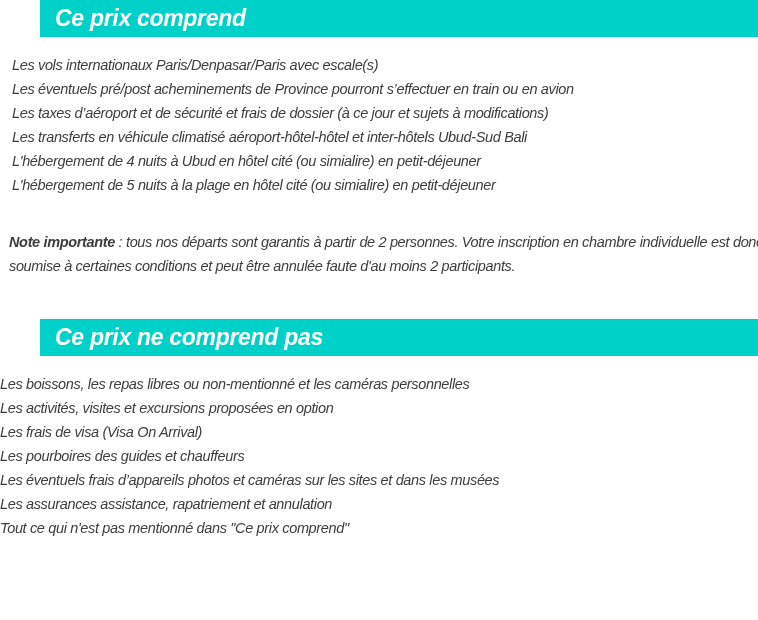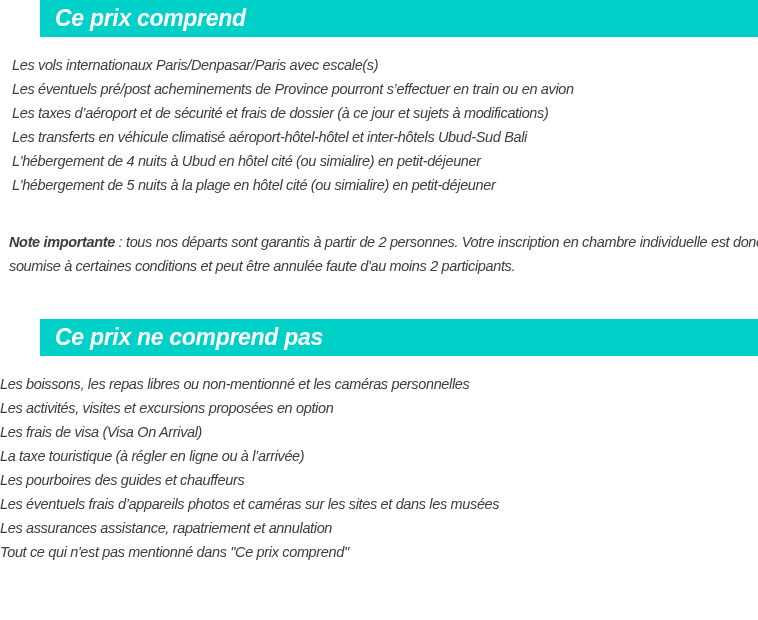--- a/index.html
+++ b/index.html
@@ -90,18 +90,17 @@
 <p class="note"><span class="note-label">Note importante</span><span> : tous nos départs sont garantis à partir de 2 personnes. Votre inscription en chambre individuelle est donc soumise à certaines conditions et peut être annulée faute d'au moins 2 participants.</span></p>
 
 <div class="section-header" id="header-excluded">
   <h2>Ce prix ne comprend pas</h2>
 </div>
 
 <ul class="item-list" id="list-excluded">
   <li>Les boissons, les repas libres ou non-mentionné et les caméras personnelles</li>
   <li>Les activités, visites et excursions proposées en option</li>
   <li>Les frais de visa (Visa On Arrival)</li>
-  <li>La taxe touristique (à régler en ligne ou à l’arrivée)</li>
   <li>Les pourboires des guides et chauffeurs</li>
   <li>Les éventuels frais d’appareils photos et caméras sur les sites et dans les musées</li>
   <li>Les assurances assistance, rapatriement et annulation</li>
   <li>Tout ce qui n'est pas mentionné dans "Ce prix comprend"</li>
 </ul>
 
 </body></html>

